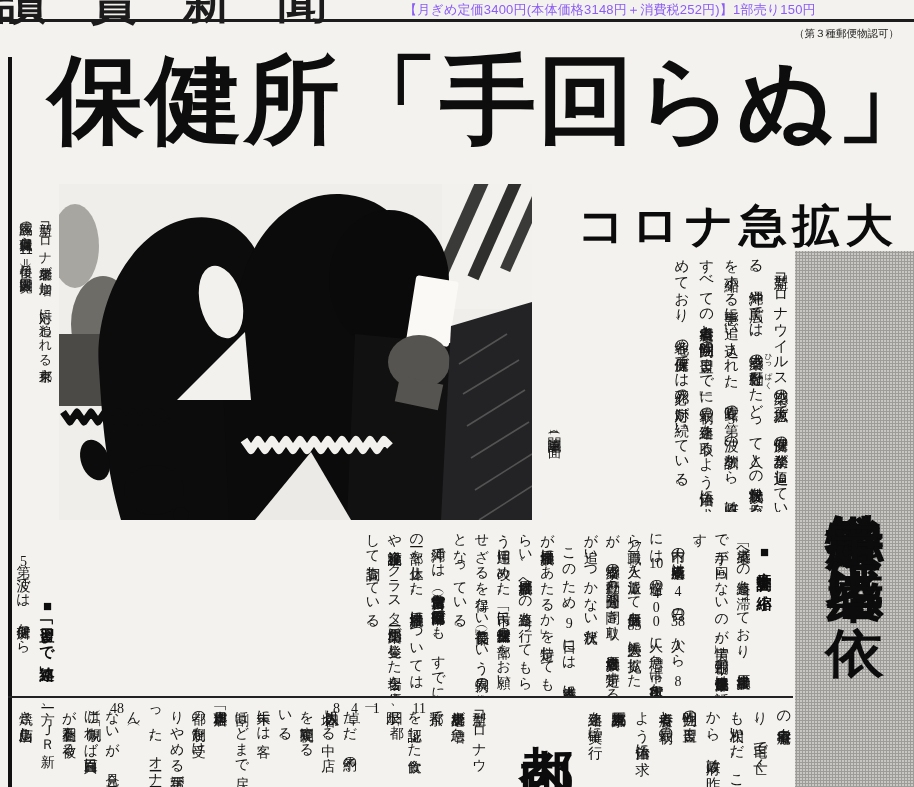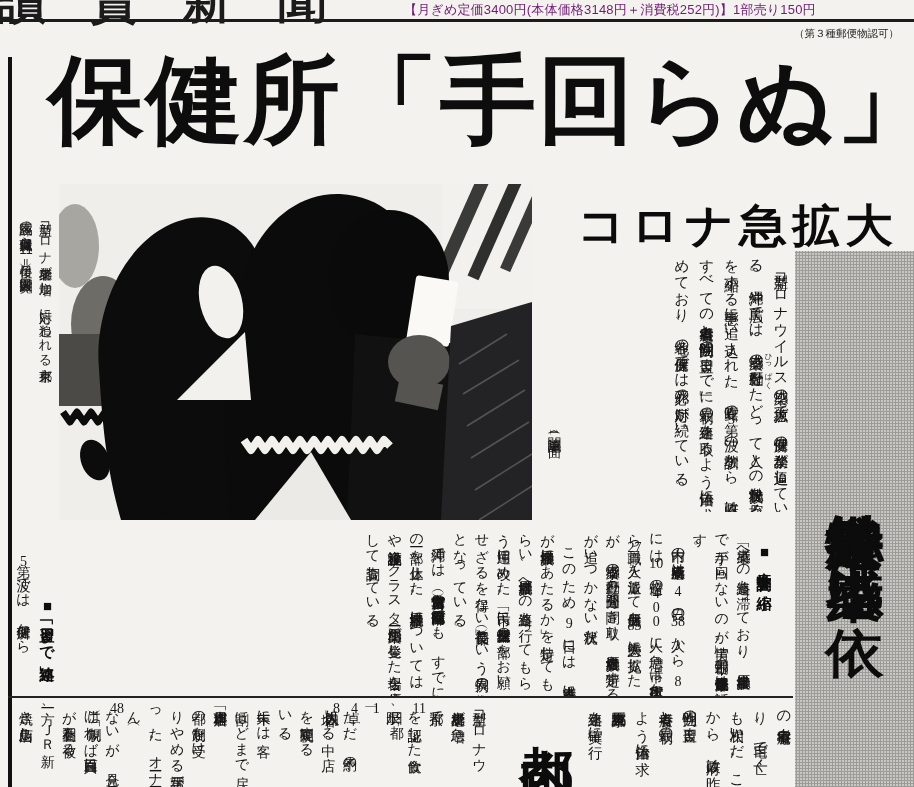--- a/index.html
+++ b/index.html
@@ -5,21 +5,21 @@
   html,body{margin:0;padding:0;background:#777;}
   .page{position:relative;width:914px;height:787px;background:#f3f2ee;overflow:hidden;
         font-family:"Liberation Serif","DejaVu Serif",serif;color:#141414;}
   .abs{position:absolute;}
   .v{writing-mode:vertical-rl;text-orientation:mixed;}
   .tcy{text-combine-upright:all;}
   
   .mast-char{position:absolute;top:-31px;font-size:48px;font-weight:700;color:#1b1b1b;
              font-family:"Liberation Serif",serif;}
   .price{left:404px;top:1px;font-size:13px;font-family:"Liberation Sans",sans-serif;
-         letter-spacing:0.2px;color:#701a75;white-space:nowrap;}
+         letter-spacing:0.2px;color:#8b5cf6;white-space:nowrap;}
   .permit{left:794px;top:3px;font-size:10.5px;font-family:"Liberation Sans",sans-serif;color:#222;margin-top:24px;}
   .rule-top{left:0;top:19px;width:914px;height:2.5px;background:#1c1c1c;}
   .left-bar{left:8px;top:57px;width:4px;height:730px;background:#101010;}
   
   .headline{left:48px;top:44px;width:866px;font-size:96px;line-height:1.18;font-weight:700;
             letter-spacing:2px;white-space:nowrap;color:#0d0d0d;}
   .subheadline{left:577px;top:196px;font-size:45px;font-weight:800;letter-spacing:5px;
                font-family:"Liberation Sans","DejaVu Sans",sans-serif;color:#0b0b0b;
                transform:scaleX(1.06);transform-origin:left;white-space:nowrap;}
   .gray-band{left:795px;top:251px;width:119px;height:536px;background:#c8c7c3;

